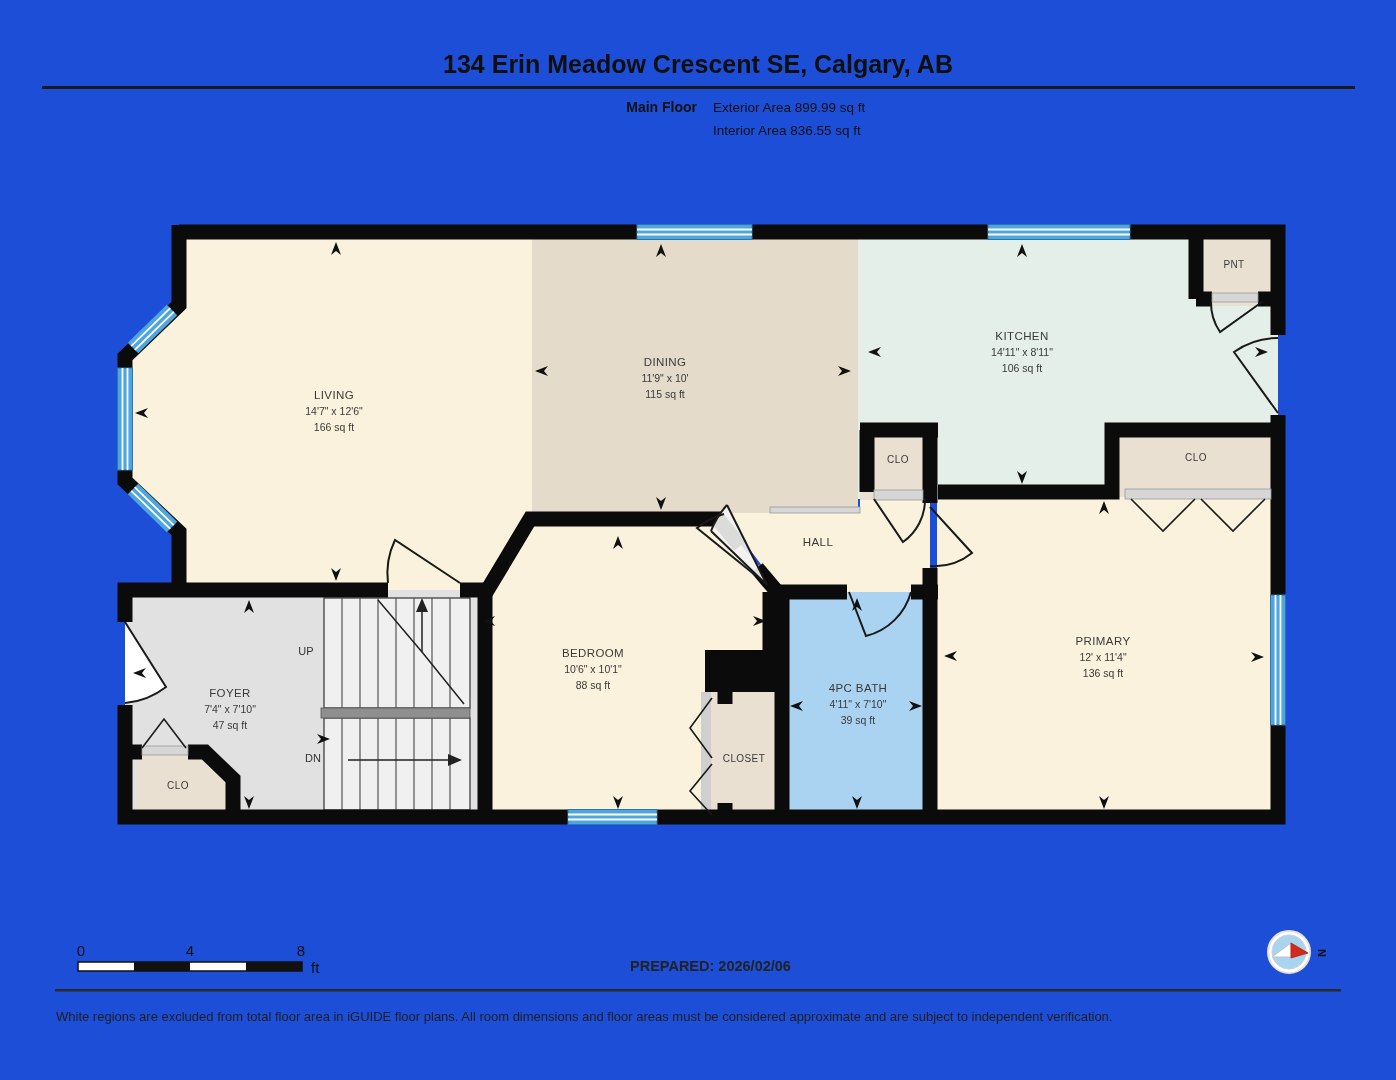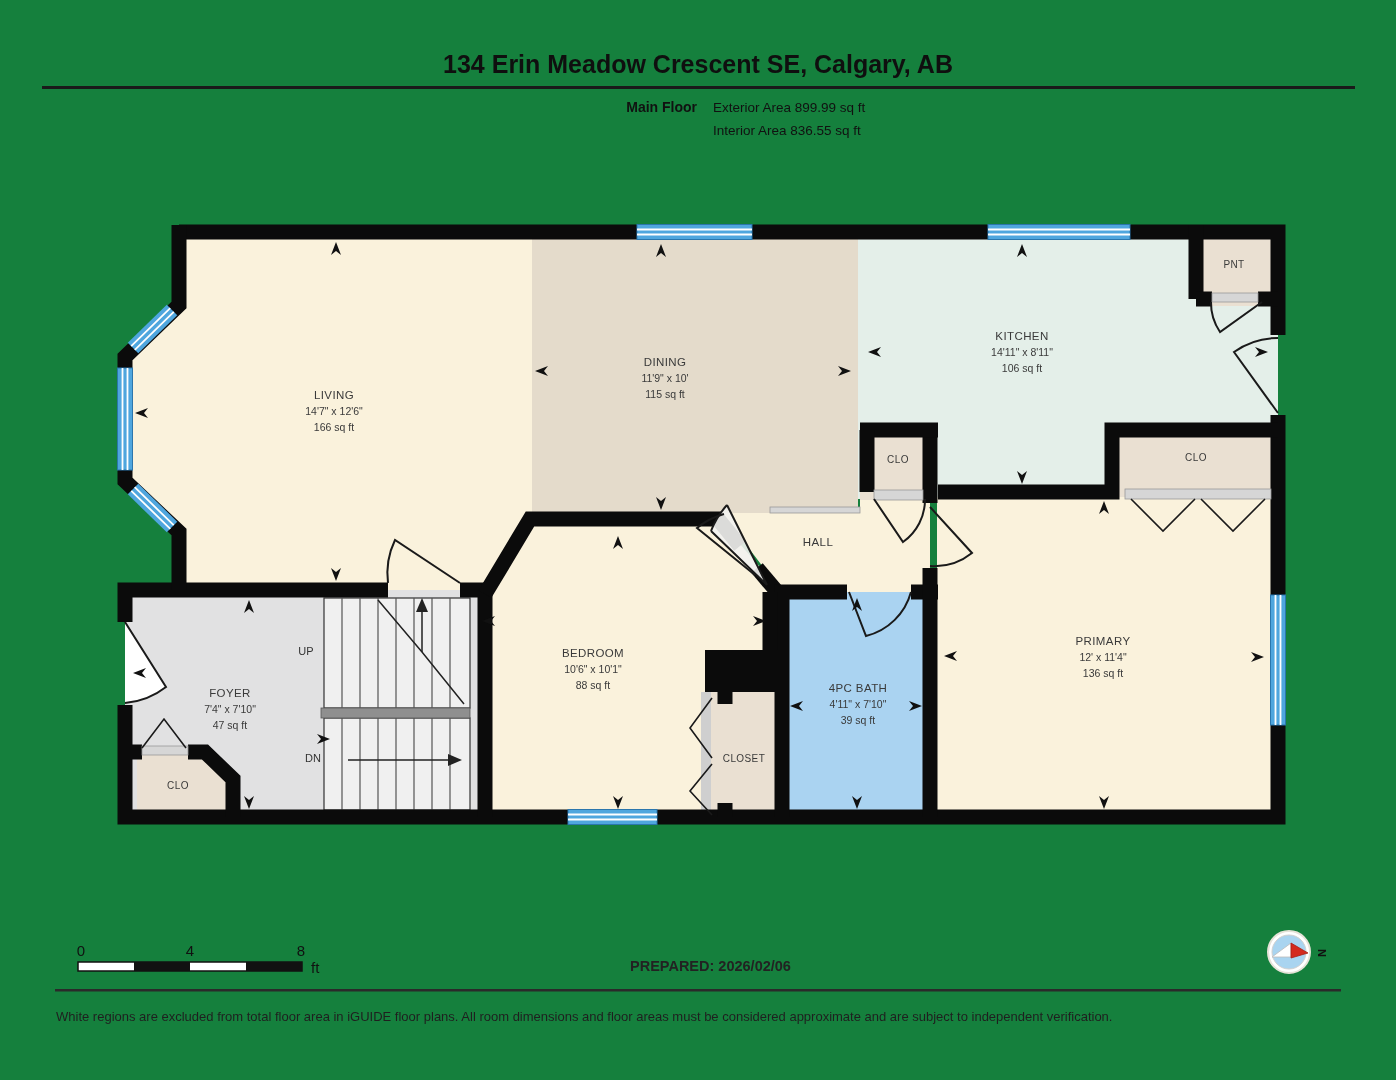--- a/index.html
+++ b/index.html
@@ -1,16 +1,16 @@
 <!DOCTYPE html>
 <html><head>
 <meta charset="utf-8">
 <style>
   html,body{margin:0;padding:0;background:#fff;}
-  .page{position:relative;width:1396px;height:1080px;background:#15803d;overflow:hidden;
+  .page{position:relative;width:1396px;height:1080px;background:#1d4ed8;overflow:hidden;
         font-family:"Liberation Sans", sans-serif;}
   .page svg{position:absolute;left:0;top:0;}
   svg text{font-family:"Liberation Sans", sans-serif;}
   .room-name{font-size:11.5px;fill:#3a3a3a;letter-spacing:.4px;}
   .room-dim{font-size:10.5px;fill:#3a3a3a;}
   .small-label{font-size:10px;fill:#3a3a3a;letter-spacing:.4px;}
   .stair-label{font-size:11px;fill:#333;}
   .title-text{font-size:25px;font-weight:bold;fill:#0f0f0f;}
   .floor-label{font-size:14px;font-weight:bold;fill:#111;}
   .floor-area{font-size:13.5px;fill:#111;}

